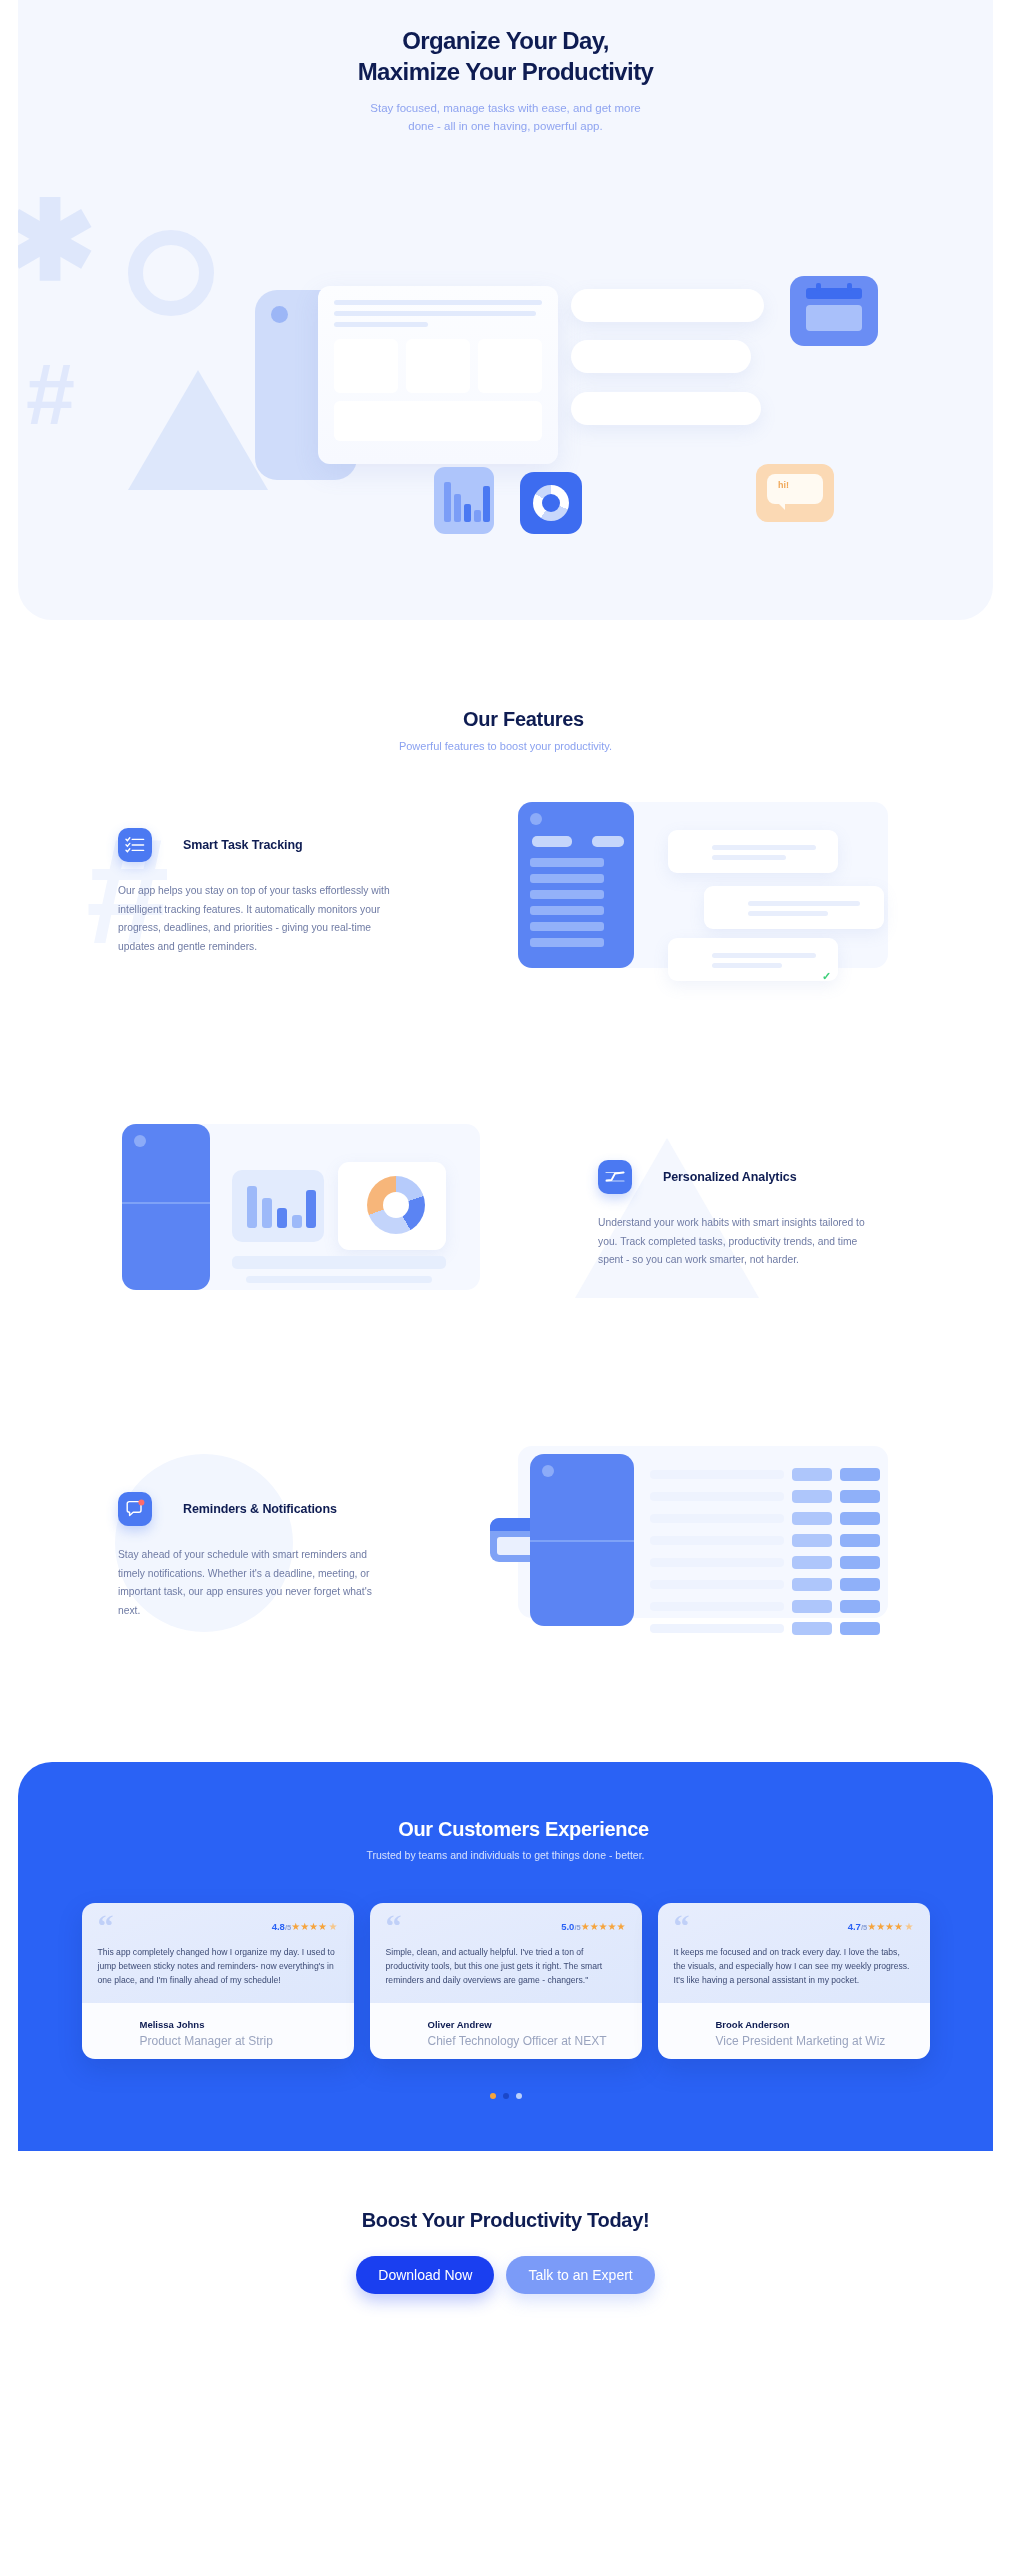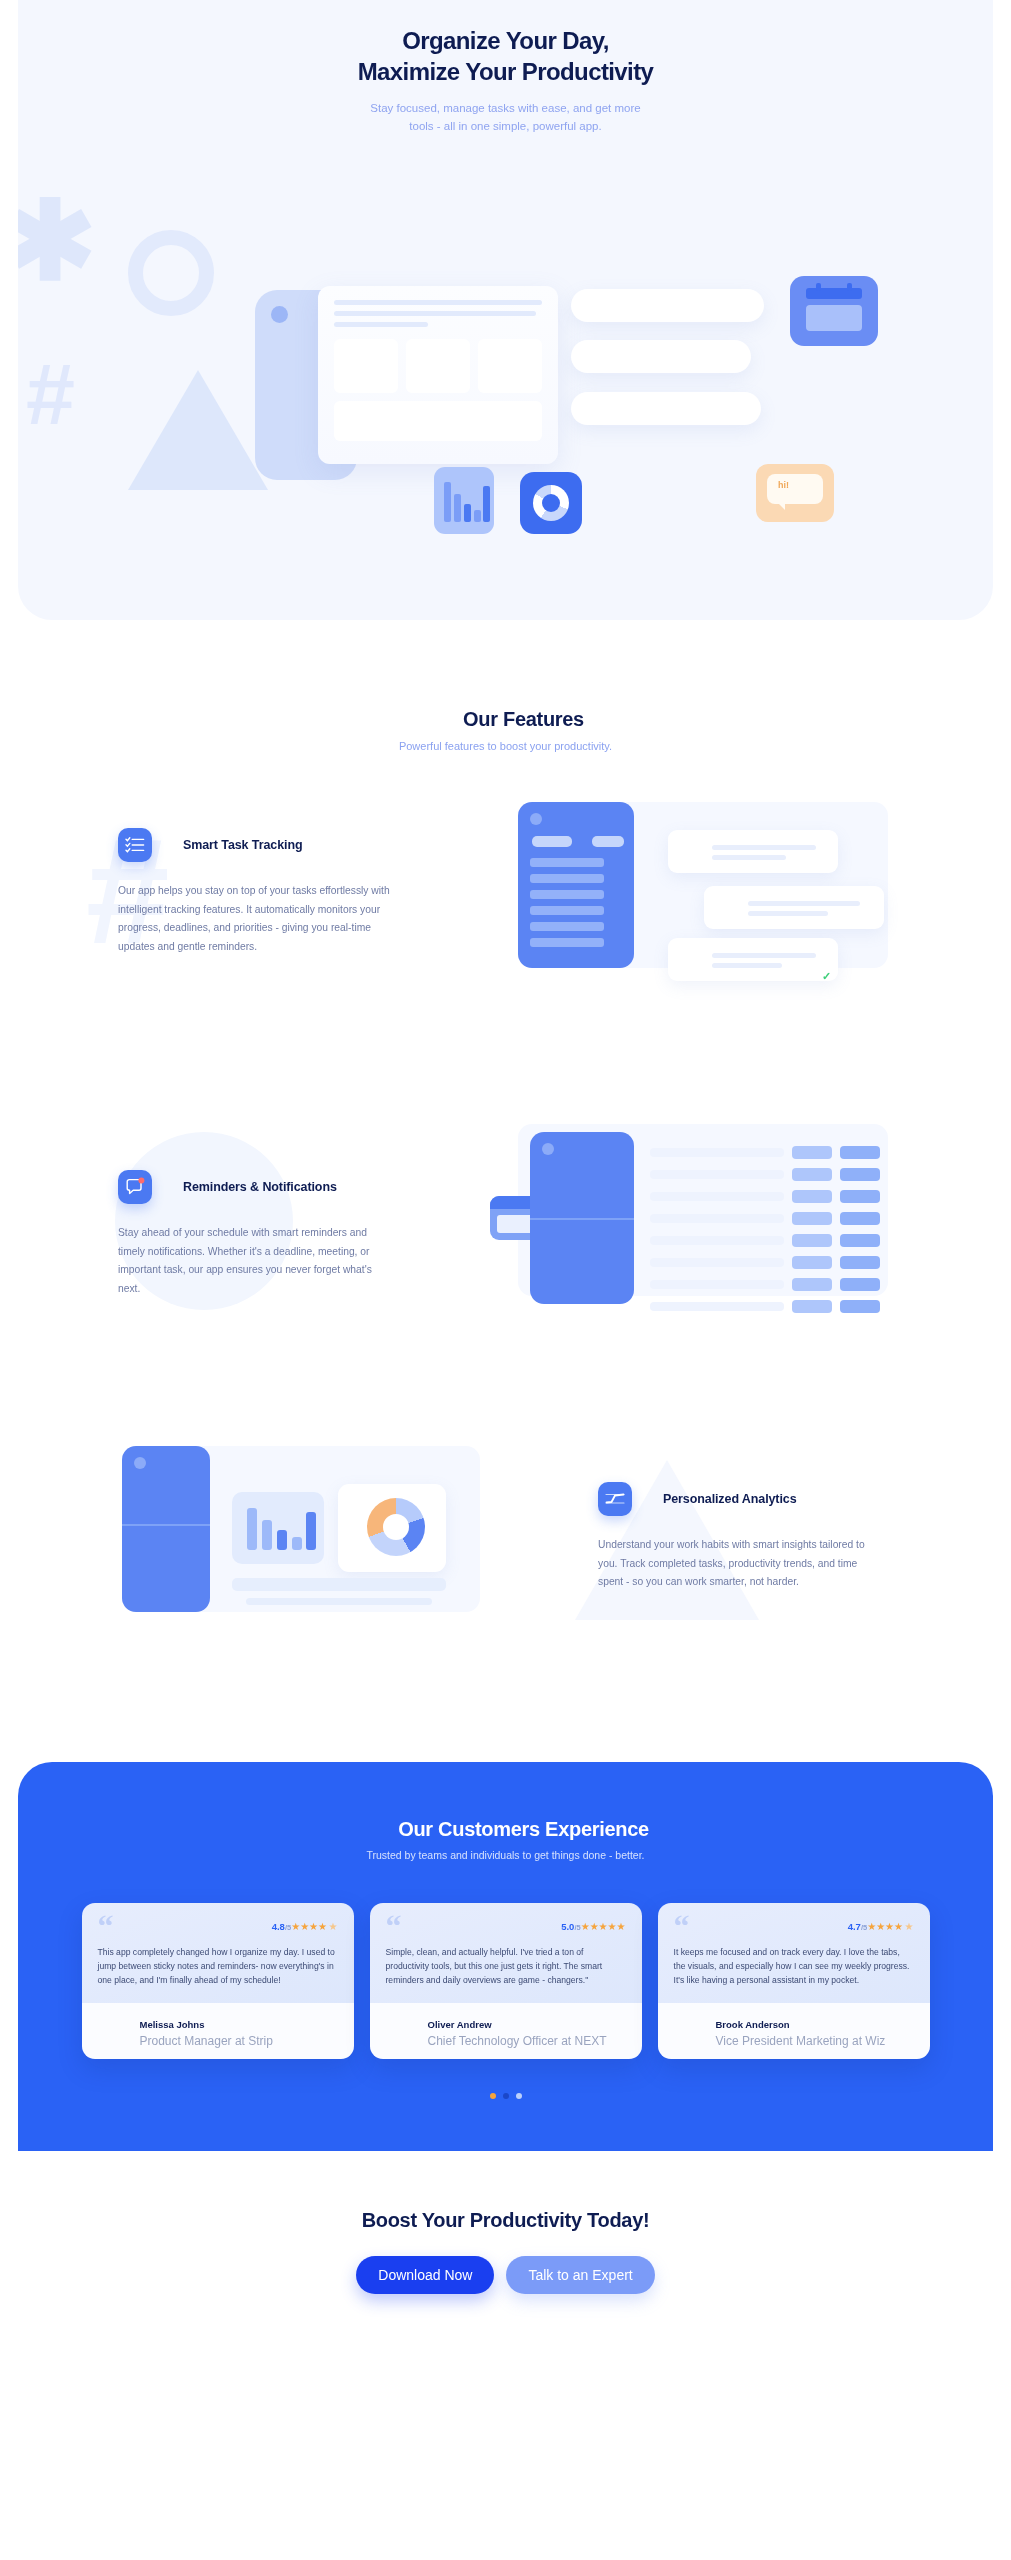--- a/index.html
+++ b/index.html
@@ -276,21 +276,21 @@
   <span class="deco deco-triangle"></span>
 
 
   <div class="hero-text">
     <h1 class="hero-title">
       <span>Organize Your Day,</span><br>
       <span>Maximize Your Productivity</span>
     </h1>
     <p class="hero-sub">
       <span>Stay focused, manage tasks with ease, and get more</span><br>
-      <span>tools - all in one simple, powerful app.</span>
+      <span>done - all in one having, powerful app.</span>
     </p>
   </div>
 
   <div class="hero-art">
     <div class="ha art-phone">
         <span class="dot"></span>
       </div>
 
     <div class="ha art-screen">
       <div class="sk w100"></div>
@@ -384,89 +384,20 @@
       <span class="ln" style="left:44px;top:25px;width:80px"></span>
     </div>
     <div class="r1-card c3">
       <span class="av"><span class="av-img av-c"></span></span>
       <span class="ln" style="left:44px;top:15px;width:104px"></span>
       <span class="ln" style="left:44px;top:25px;width:70px"></span>
     </div>
     <span class="tick">✓</span>
   </div>
 
-  <div class="feat-row r3">
-    <span class="blob blob-circ"></span>
-
-    <div class="feat-copy" style="left:118px; top:38px;">
-      <div class="feat-head">
-        <span class="feat-ico">
-          <svg width="20" height="20" viewBox="0 0 20 20">
-              <path d="M2.2 4.6 a2 2 0 0 1 2-2 H14 a2 2 0 0 1 2 2 v6.6 a2 2 0 0 1 -2 2 H8.2 L4.6 16.4 v-3.2 H4.2 a2 2 0 0 1 -2 -2 z" fill="none" stroke="#ffffff" stroke-width="1.4" stroke-linejoin="round"></path>
-              <circle cx="16.4" cy="3.6" r="3" fill="#ff6b6b"></circle>
-            </svg>
-        </span>
-        <span class="feat-name">Reminders &amp; Notifications</span>
-      </div>
-      <p class="feat-body">Stay ahead of your schedule with smart reminders and timely notifications. Whether it's a deadline, meeting, or important task, our app ensures you never forget what's next.</p>
-    </div>
-
-    <div class="panel r3-panel"></div>
-    <div class="r3-cal">
-        <span class="hd"></span>
-        <span class="bd"></span>
-      </div>
-    <div class="panel r3-side">
-      <span class="dot"></span>
-      <span class="sp"></span>
-    </div>
-    <div class="r3-rows">
-      <div class="rr">
-          <span class="lbl"></span>
-          <span class="pl"></span>
-          <span class="pl d"></span>
-        </div>
-      <div class="rr">
-          <span class="lbl"></span>
-          <span class="pl"></span>
-          <span class="pl d"></span>
-        </div>
-      <div class="rr">
-          <span class="lbl"></span>
-          <span class="pl"></span>
-          <span class="pl d"></span>
-        </div>
-      <div class="rr">
-          <span class="lbl"></span>
-          <span class="pl"></span>
-          <span class="pl d"></span>
-        </div>
-      <div class="rr">
-          <span class="lbl"></span>
-          <span class="pl"></span>
-          <span class="pl d"></span>
-        </div>
-      <div class="rr">
-          <span class="lbl"></span>
-          <span class="pl"></span>
-          <span class="pl d"></span>
-        </div>
-      <div class="rr">
-          <span class="lbl"></span>
-          <span class="pl"></span>
-          <span class="pl d"></span>
-        </div>
-      <div class="rr">
-          <span class="lbl"></span>
-          <span class="pl"></span>
-          <span class="pl d"></span>
-        </div>
-    </div>
-  </div>
-
   <div class="feat-row r2">
     <span class="blob blob-tri"></span>
 
     <div class="panel r2-panel"></div>
     <div class="panel r2-side">
       <span class="dot"></span>
       <span class="sp"></span>
     </div>
     <div class="r2-bars">
         <i></i>
@@ -490,20 +421,89 @@
                 <path d="M1 14 H19"></path>
               </g>
               <path d="M1.5 13.5 L6.5 13 L10 6.5 L18.5 5.5" stroke="#ffffff" stroke-width="1.8" fill="none" stroke-linecap="round" stroke-linejoin="round"></path>
             </svg>
         </span>
         <span class="feat-name">Personalized Analytics</span>
       </div>
       <p class="feat-body">Understand your work habits with smart insights tailored to you. Track completed tasks, productivity trends, and time spent - so you can work smarter, not harder.</p>
     </div>
   </div>
+
+  <div class="feat-row r3">
+    <span class="blob blob-circ"></span>
+
+    <div class="feat-copy" style="left:118px; top:38px;">
+      <div class="feat-head">
+        <span class="feat-ico">
+          <svg width="20" height="20" viewBox="0 0 20 20">
+              <path d="M2.2 4.6 a2 2 0 0 1 2-2 H14 a2 2 0 0 1 2 2 v6.6 a2 2 0 0 1 -2 2 H8.2 L4.6 16.4 v-3.2 H4.2 a2 2 0 0 1 -2 -2 z" fill="none" stroke="#ffffff" stroke-width="1.4" stroke-linejoin="round"></path>
+              <circle cx="16.4" cy="3.6" r="3" fill="#ff6b6b"></circle>
+            </svg>
+        </span>
+        <span class="feat-name">Reminders &amp; Notifications</span>
+      </div>
+      <p class="feat-body">Stay ahead of your schedule with smart reminders and timely notifications. Whether it's a deadline, meeting, or important task, our app ensures you never forget what's next.</p>
+    </div>
+
+    <div class="panel r3-panel"></div>
+    <div class="r3-cal">
+        <span class="hd"></span>
+        <span class="bd"></span>
+      </div>
+    <div class="panel r3-side">
+      <span class="dot"></span>
+      <span class="sp"></span>
+    </div>
+    <div class="r3-rows">
+      <div class="rr">
+          <span class="lbl"></span>
+          <span class="pl"></span>
+          <span class="pl d"></span>
+        </div>
+      <div class="rr">
+          <span class="lbl"></span>
+          <span class="pl"></span>
+          <span class="pl d"></span>
+        </div>
+      <div class="rr">
+          <span class="lbl"></span>
+          <span class="pl"></span>
+          <span class="pl d"></span>
+        </div>
+      <div class="rr">
+          <span class="lbl"></span>
+          <span class="pl"></span>
+          <span class="pl d"></span>
+        </div>
+      <div class="rr">
+          <span class="lbl"></span>
+          <span class="pl"></span>
+          <span class="pl d"></span>
+        </div>
+      <div class="rr">
+          <span class="lbl"></span>
+          <span class="pl"></span>
+          <span class="pl d"></span>
+        </div>
+      <div class="rr">
+          <span class="lbl"></span>
+          <span class="pl"></span>
+          <span class="pl d"></span>
+        </div>
+      <div class="rr">
+          <span class="lbl"></span>
+          <span class="pl"></span>
+          <span class="pl d"></span>
+        </div>
+    </div>
+  </div>
 </section>
 
 <section class="testi">
   <div class="sec-head">
     <h2 class="sec-title">Our Customers Experience</h2>
     <p class="sec-sub">Trusted by teams and individuals to get things done - better.</p>
   </div>
 
   <div class="cards-wrap">
 

